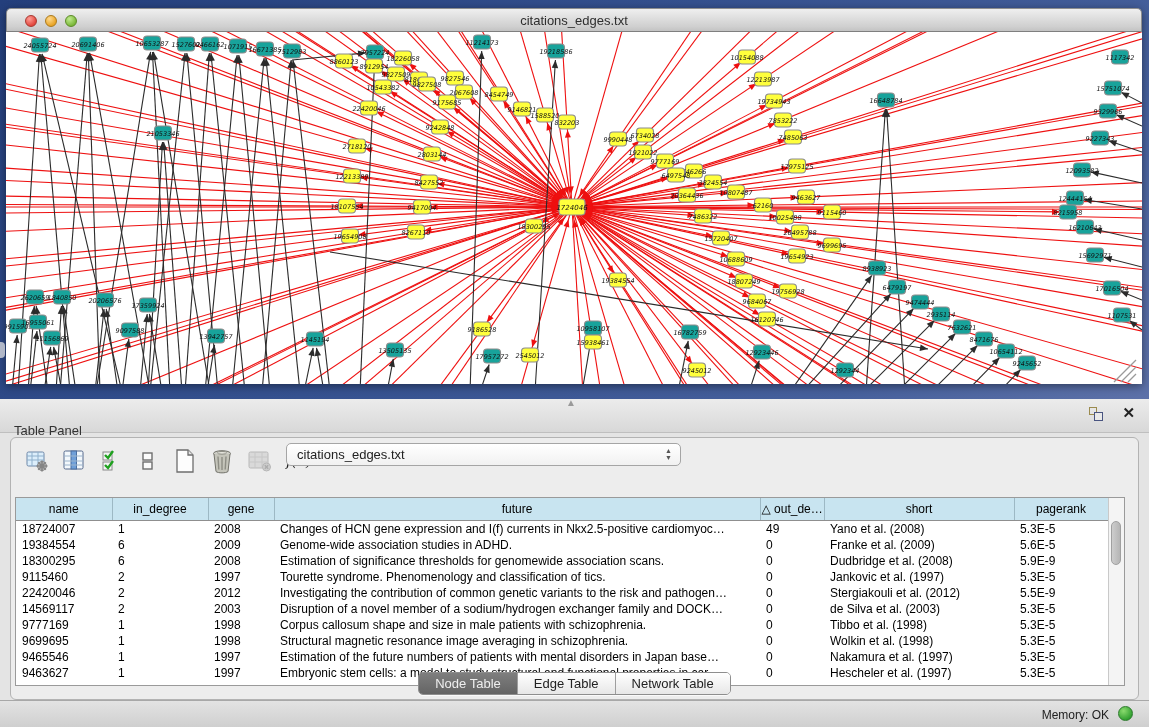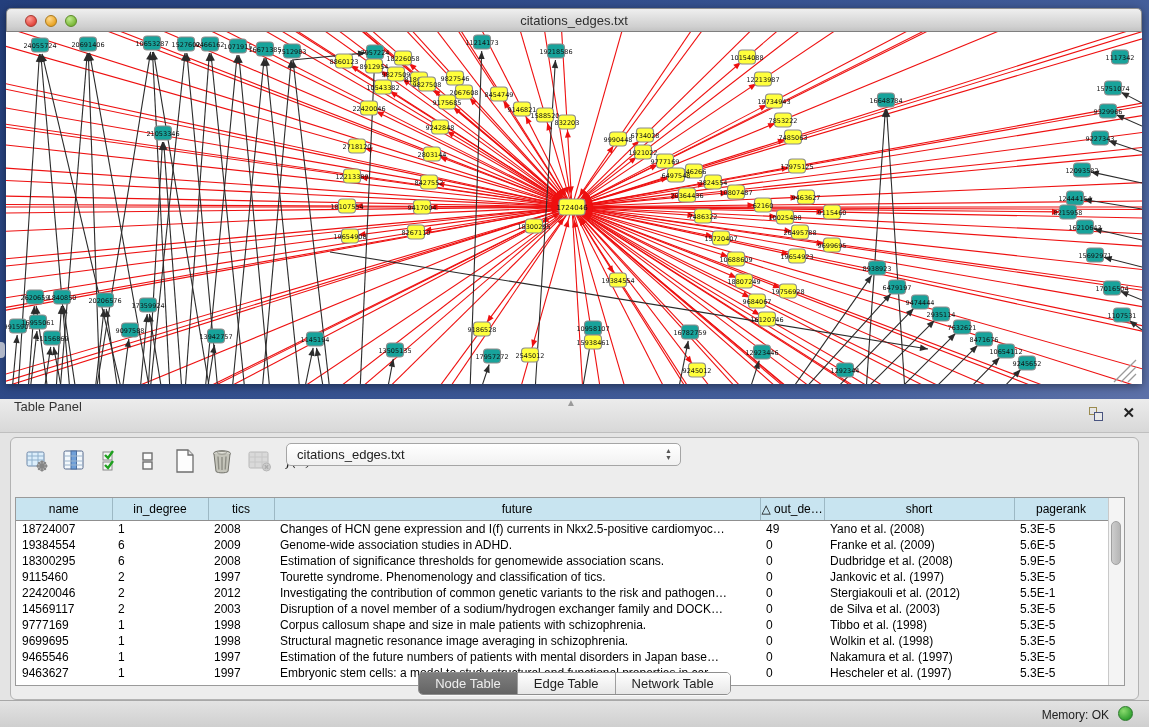--- a/index.html
+++ b/index.html
@@ -13,29 +13,29 @@
     border-radius:6px 6px 0 0;box-shadow:0 2px 8px rgba(0,0,0,.45);}
   #titlebar{position:relative;height:24px;border-radius:5px 5px 0 0;
     background:linear-gradient(#efefef,#cfcfcf 80%,#c3c3c3);
     border:1px solid #8e8e8e;border-bottom:1px solid #7f7f7f;box-sizing:border-box;}
   .tl{position:absolute;top:5.5px;width:12px;height:12px;border-radius:50%;box-sizing:border-box;}
   #tl-close{left:18px;background:radial-gradient(circle at 35% 30%,#ff9d96,#e2473d 70%);border:1px solid #a83830;}
   #tl-min{left:38px;background:radial-gradient(circle at 35% 30%,#ffd98c,#e8a427 70%);border:1px solid #ab7a1c;}
   #tl-zoom{left:58px;background:radial-gradient(circle at 35% 30%,#c0eb8f,#7cb83a 70%);border:1px solid #5c8b28;}
   #win-title{position:absolute;left:0;right:0;top:4px;text-align:center;
     font-size:13px;color:#2e2e2e;}
-  #canvas-holder{position:absolute;left:0;top:24px;width:1136px;height:352px;background:#ffffff;overflow:hidden;}
+  #canvas-holder{position:absolute;left:0;top:24px;width:1136px;height:352px;background:#ffffff;overflow:hidden;font-style:italic;}
   #left-notch{position:absolute;left:0;top:342px;width:5px;height:16px;background:#c9cdd6;
     border-radius:0 4px 4px 0;opacity:.85;}
 
   
   #table-panel{position:absolute;left:0;top:399px;width:1149px;height:328px;background:#e4e4e4;}
   #panel-header{position:absolute;left:0;top:0;width:1149px;height:33px;
     background:linear-gradient(#ececec,#d8d8d8);border-bottom:1px solid #bfbfbf;}
-  #panel-title{position:absolute;left:14px;top:0;font-size:13px;color:#333;}
+  #panel-title{position:absolute;left:14px;top:24px;font-size:13px;color:#333;}
   #pane-handle{position:absolute;left:566px;top:-2px;color:#9a9a9a;font-size:10px;}
   #float-btn{position:absolute;right:44px;top:8px;width:16px;height:16px;cursor:default;}
   #float-btn .sq1{position:absolute;left:0;top:0;width:8px;height:8px;border:1.5px solid #9b8b4e;box-sizing:border-box;}
   #float-btn .sq2{position:absolute;left:5px;top:5px;width:9px;height:9px;border:1.5px solid #495480;background:#e9e9e9;box-sizing:border-box;}
   #close-btn{position:absolute;right:14px;top:5px;font-size:15px;font-weight:bold;color:#222;}
 
   #panel-box{position:absolute;left:10px;top:38px;width:1129px;height:263px;
     background:#ededed;border:1px solid #b3b3b3;border-radius:6px;box-sizing:border-box;}
   #toolbar{position:absolute;left:14px;top:8px;height:30px;display:flex;align-items:center;gap:13px;}
   .tb-icon{width:24px;height:24px;display:flex;align-items:center;justify-content:center;}
@@ -923,21 +923,21 @@
               <col class="c2">
               <col class="c3">
               <col class="c4">
               <col class="c5">
               <col class="c6">
             </colgroup>
           <thead>
               <tr id="thead-row">
                 <th>name</th>
                 <th>in_degree</th>
-                <th>tics</th>
+                <th>gene</th>
                 <th>future</th>
                 <th>△ out_de…</th>
                 <th>short</th>
                 <th>pagerank</th>
               </tr>
             </thead>
           <tbody id="tbody">
               <tr>
                 <td>18724007</td>
                 <td>1</td>
@@ -956,39 +956,39 @@
                 <td>Franke et al. (2009)</td>
                 <td>5.6E-5</td>
               </tr>
               <tr>
                 <td>18300295</td>
                 <td>6</td>
                 <td>2008</td>
                 <td>Estimation of significance thresholds for genomewide association scans.</td>
                 <td>0</td>
                 <td>Dudbridge et al. (2008)</td>
-                <td>5.9E-5</td>
+                <td>5.9E-9</td>
               </tr>
               <tr>
                 <td>9115460</td>
                 <td>2</td>
                 <td>1997</td>
                 <td>Tourette syndrome. Phenomenology and classification of tics.</td>
                 <td>0</td>
                 <td>Jankovic et al. (1997)</td>
                 <td>5.3E-5</td>
               </tr>
               <tr>
                 <td>22420046</td>
                 <td>2</td>
                 <td>2012</td>
                 <td>Investigating the contribution of common genetic variants to the risk and pathogen…</td>
                 <td>0</td>
                 <td>Stergiakouli et al. (2012)</td>
-                <td>5.5E-1</td>
+                <td>5.5E-9</td>
               </tr>
               <tr>
                 <td>14569117</td>
                 <td>2</td>
                 <td>2003</td>
                 <td>Disruption of a novel member of a sodium/hydrogen exchanger family and DOCK…</td>
                 <td>0</td>
                 <td>de Silva et al. (2003)</td>
                 <td>5.3E-5</td>
               </tr>

